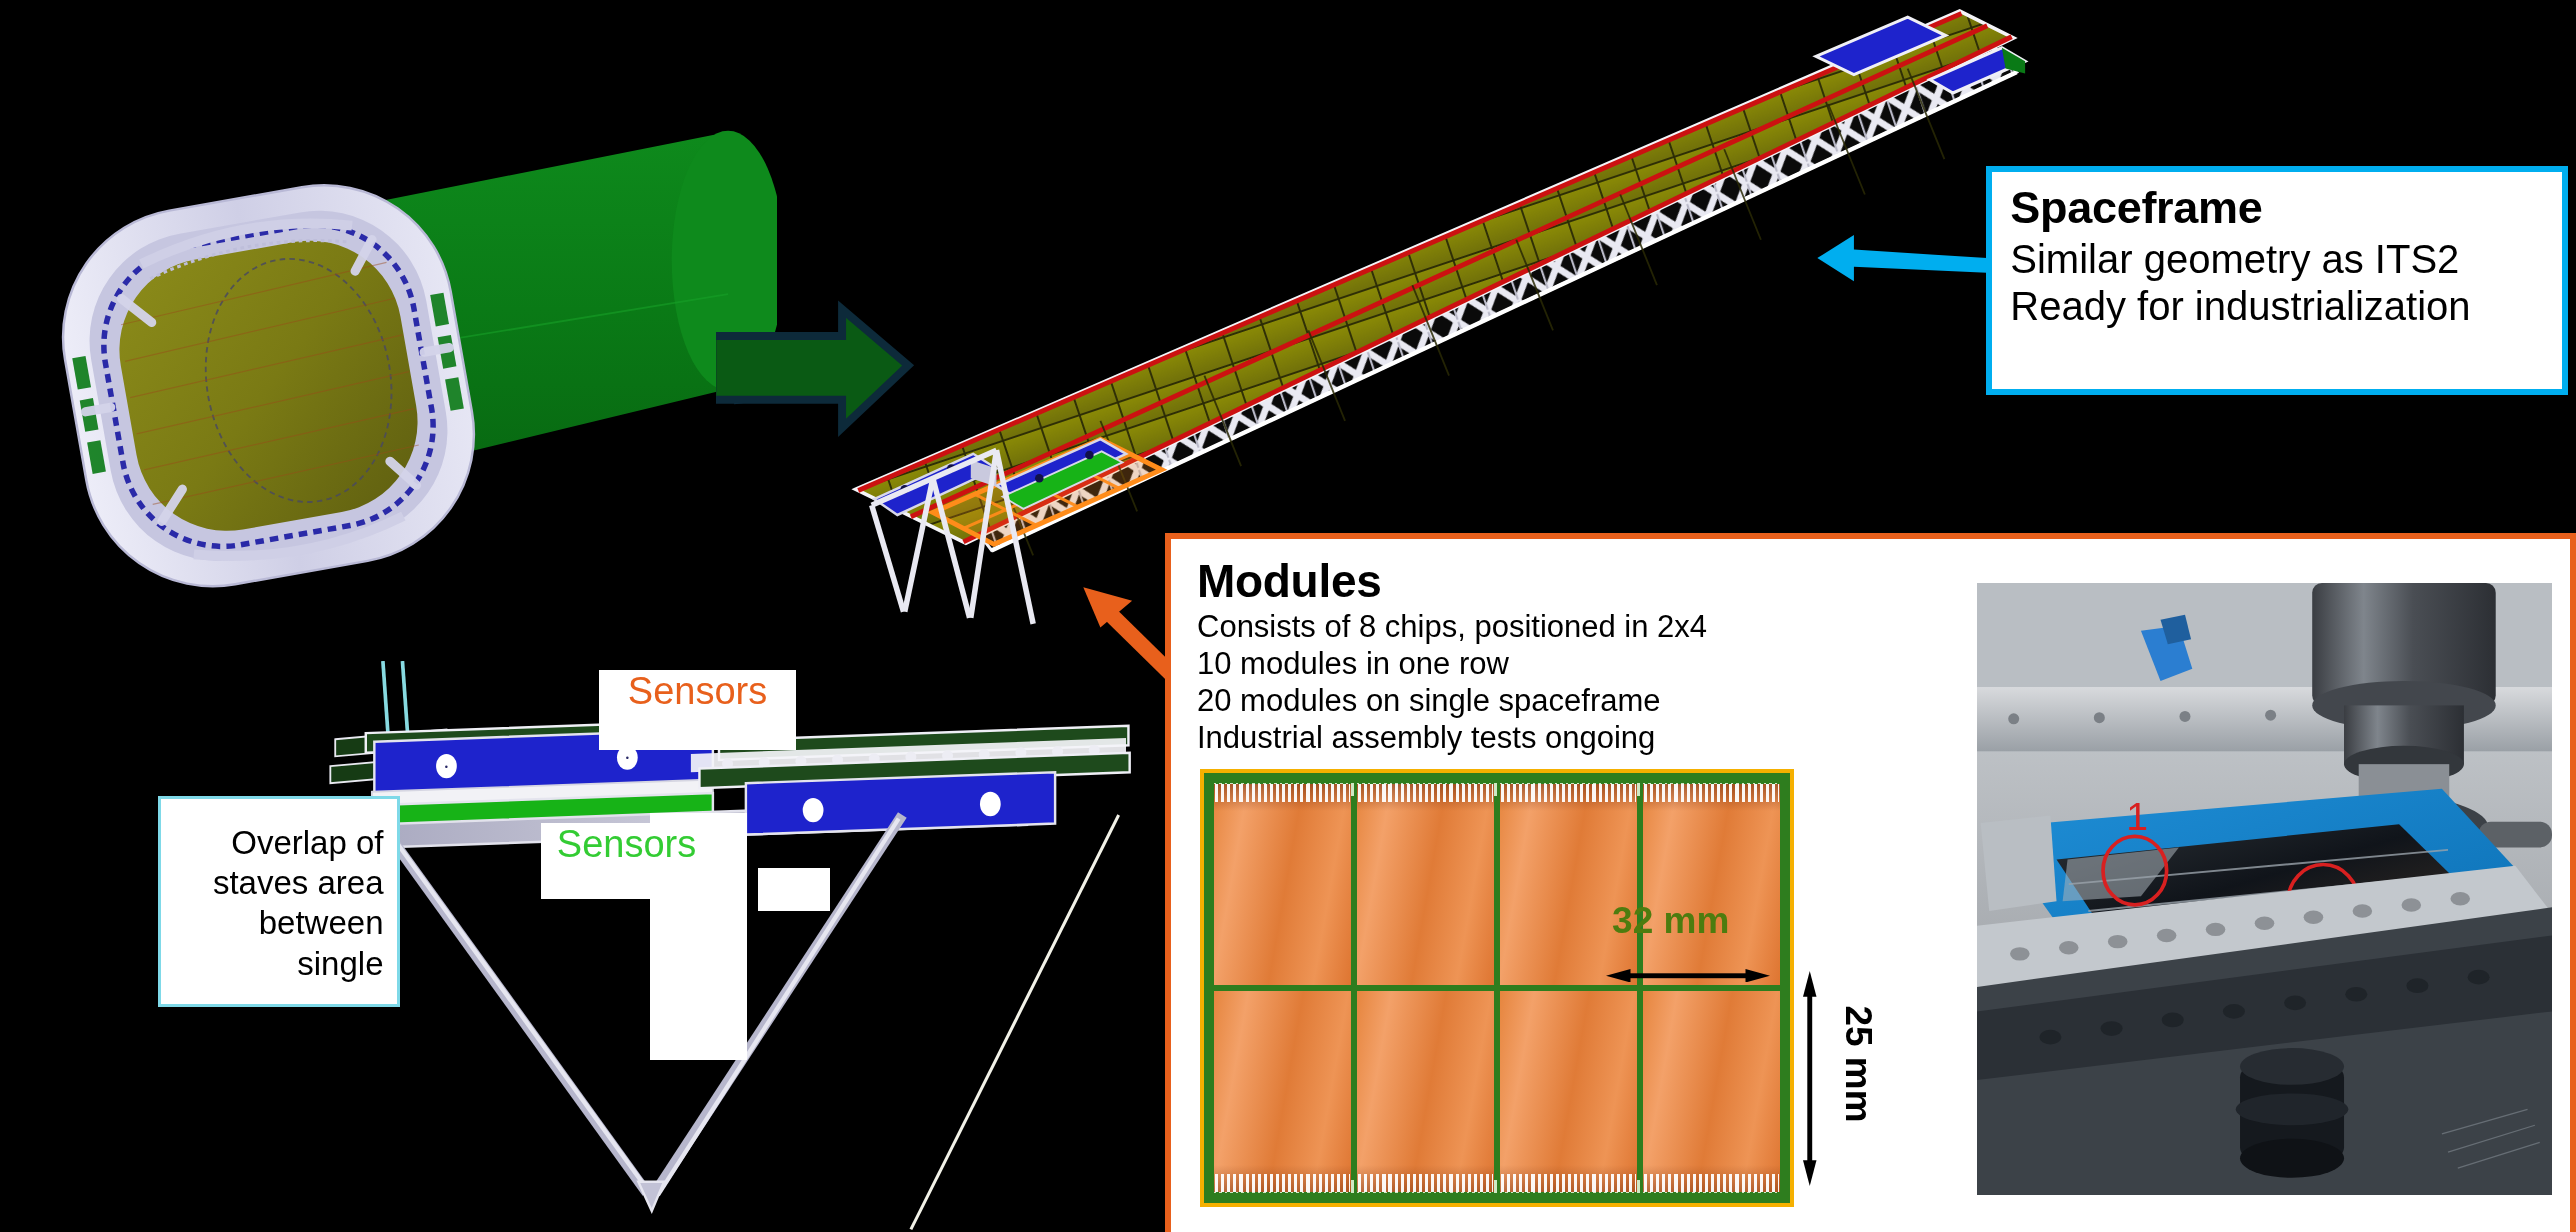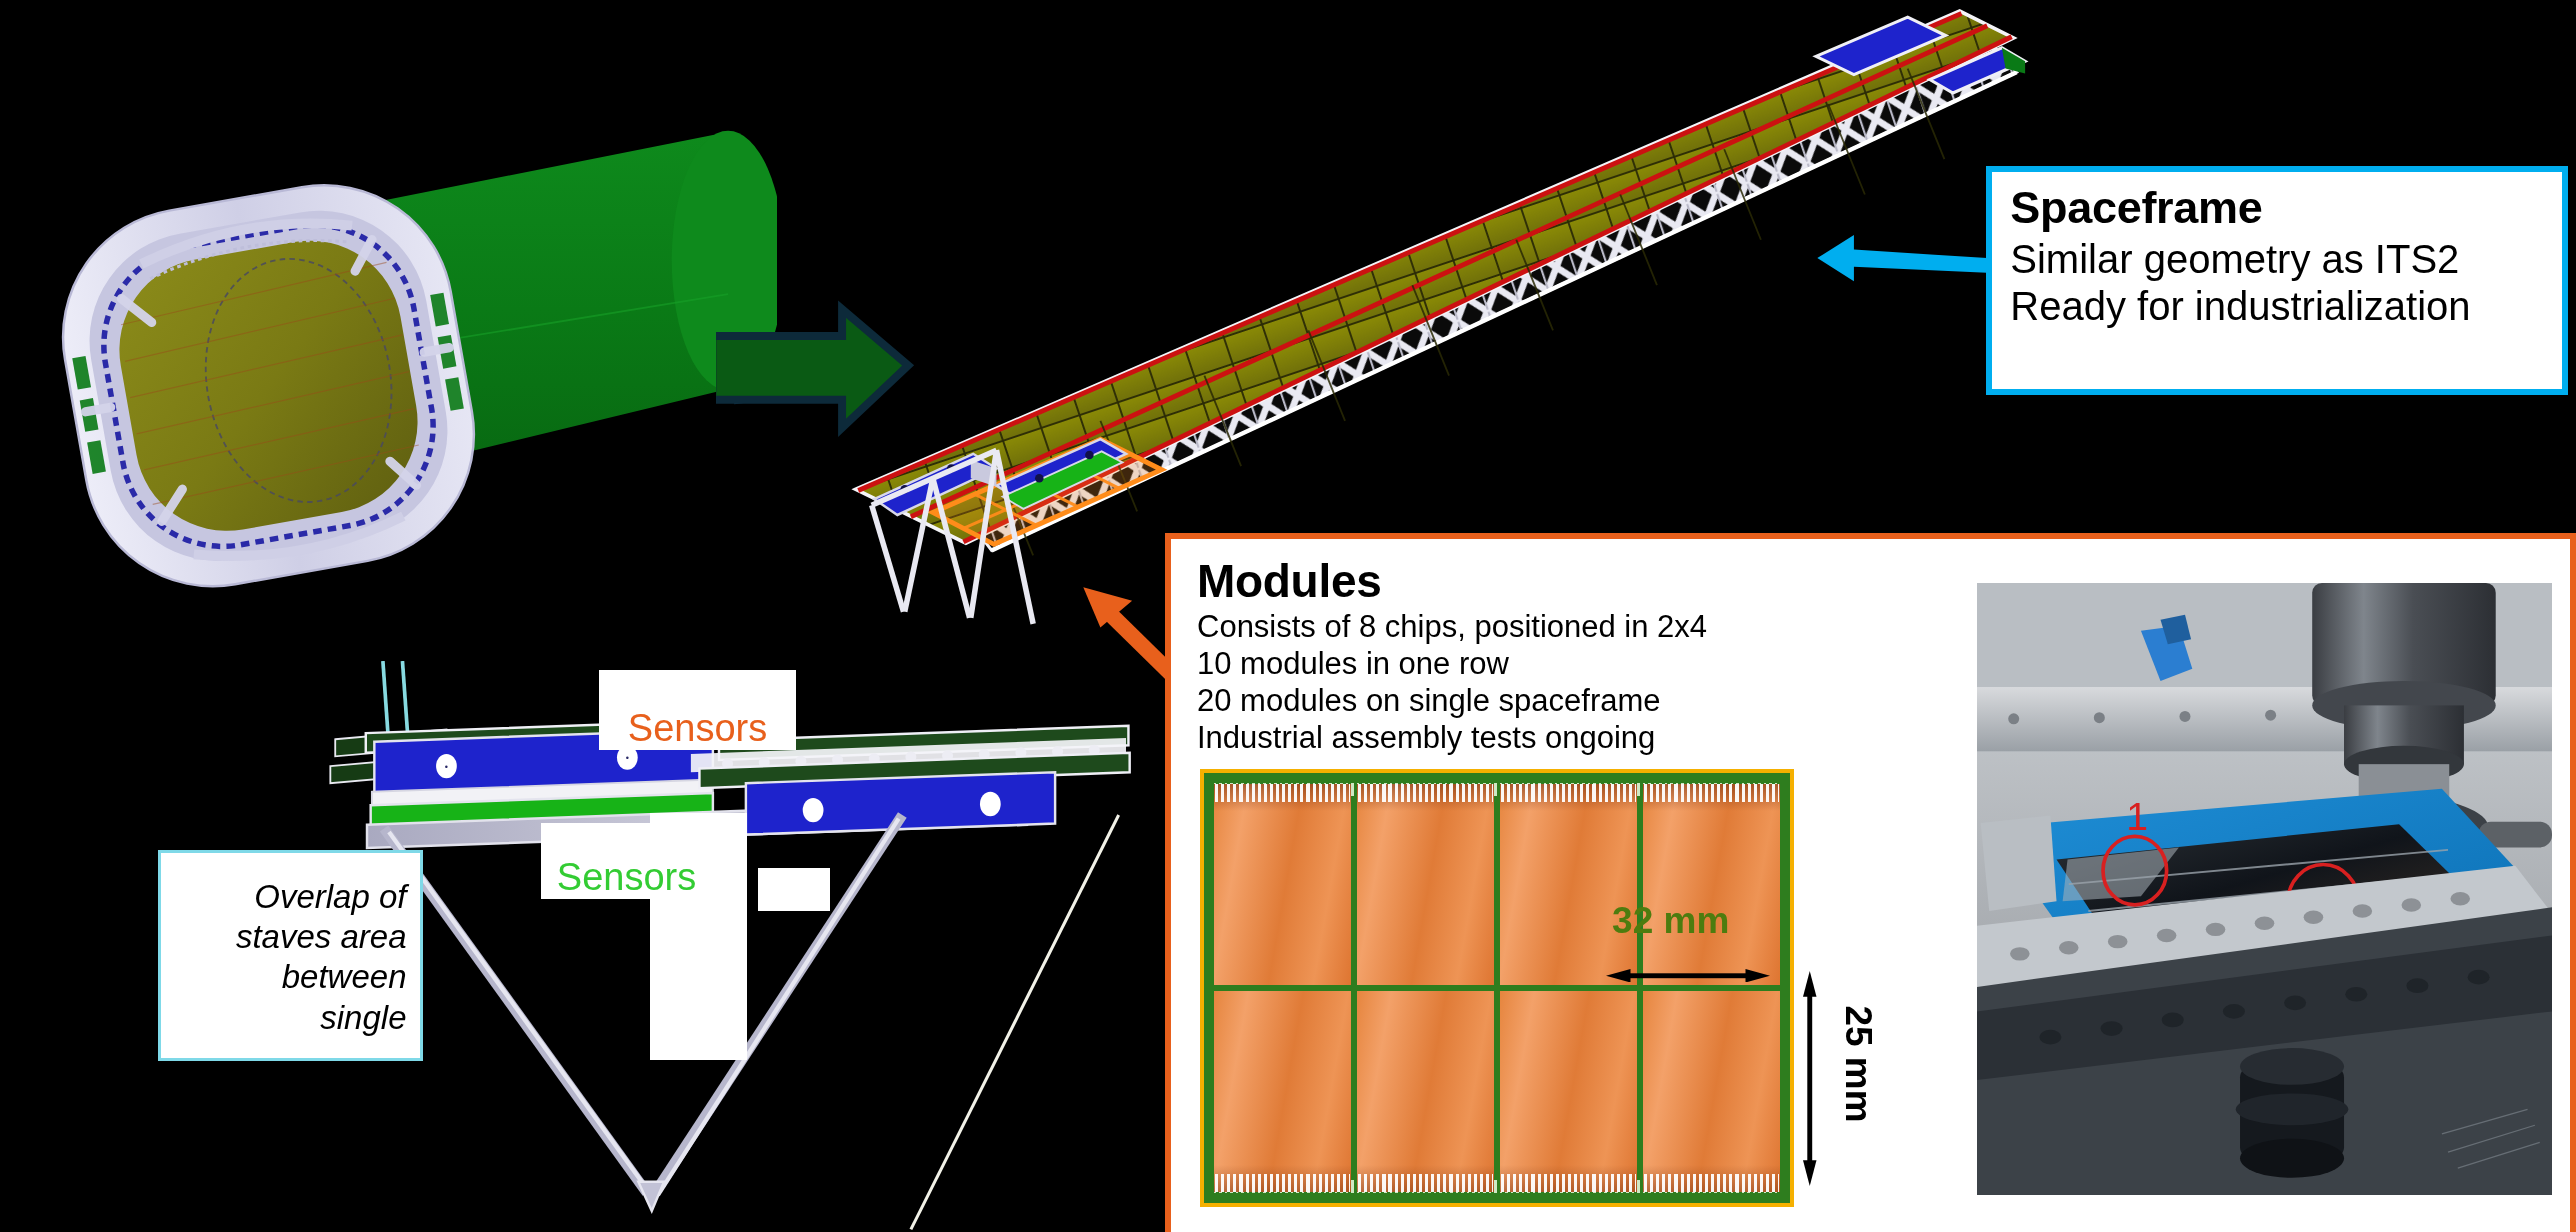--- a/index.html
+++ b/index.html
@@ -66,32 +66,32 @@
   #dim-v { position:absolute; left:630px; top:432px; width:92px; height:220px; }
   #dim-v .lbl { position:absolute; right:-23px; top:72px; font-size:37px; font-weight:bold;
                 color:#000; white-space:nowrap; transform:rotate(90deg); transform-origin:center; }
   #dim-v .arrow { position:absolute; left:2.4px; top:0; width:13.5px; height:215px; }
 
   
   #assembly-photo { position:absolute; left:806px; top:44px; width:575px; height:612px;
                     overflow:hidden; background:#8d9196; }
 
   
-  .tag { position:absolute; background:#fff; display:flex; align-items:flex-end;
+  .tag { position:absolute; background:#fff; display:flex; align-items:flex-start;
          justify-content:center; }
   #tag-sensors   { left:599px;  top:670px; width:197px; height:80px; }
   #tag-sensors span { font-size:38px; color:#E8601C; }
   #tag-spacer    { left:541px;  top:823px; width:171px; height:76px; }
   #tag-spacer span  { font-size:38px; color:#33CC33; }
   #tag-coldplate { left:758px; top:826px; width:239px; height:77px; }
   #tag-coldplate span { font-size:38px; color:#1A1AE0; }
 
-  #overlap-box { position:absolute; left:158px; top:850px; width:265px; height:211px;
+  #overlap-box { position:absolute; left:158px; top:796px; width:242px; height:211px;
      background:#fff; border:3.1px solid #7FD9E8; padding:8.6px 13.5px 4.9px 9.8px;
-     display:flex; flex-direction:column; justify-content:center;font-style:italic; }
+     display:flex; flex-direction:column; justify-content:center; }
   #overlap-box .line { font-size:33px; color:#000; text-align:right; line-height:1.22; }
 
   
   .occluder { position:absolute; background:#fff; }
 
   svg { display:block; }
   .nosel { user-select:none; }
 </style>
 </head>
 <body>

